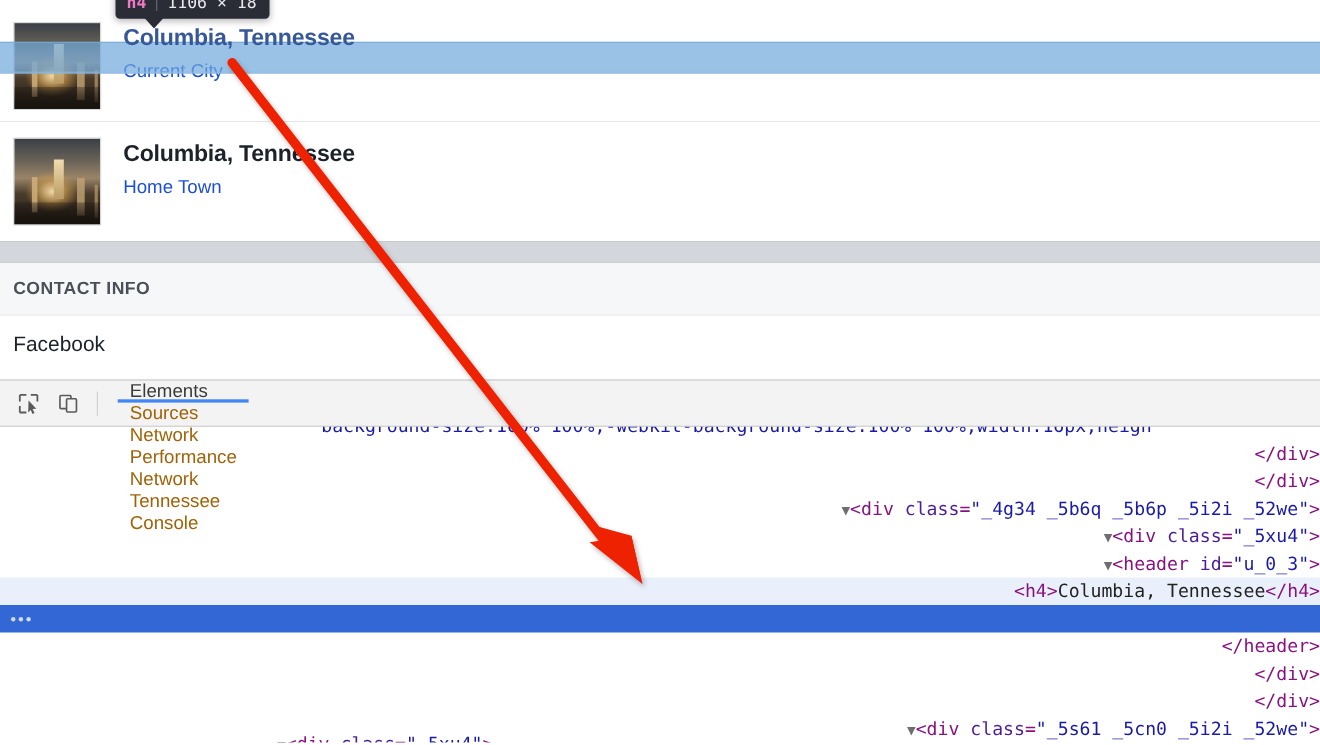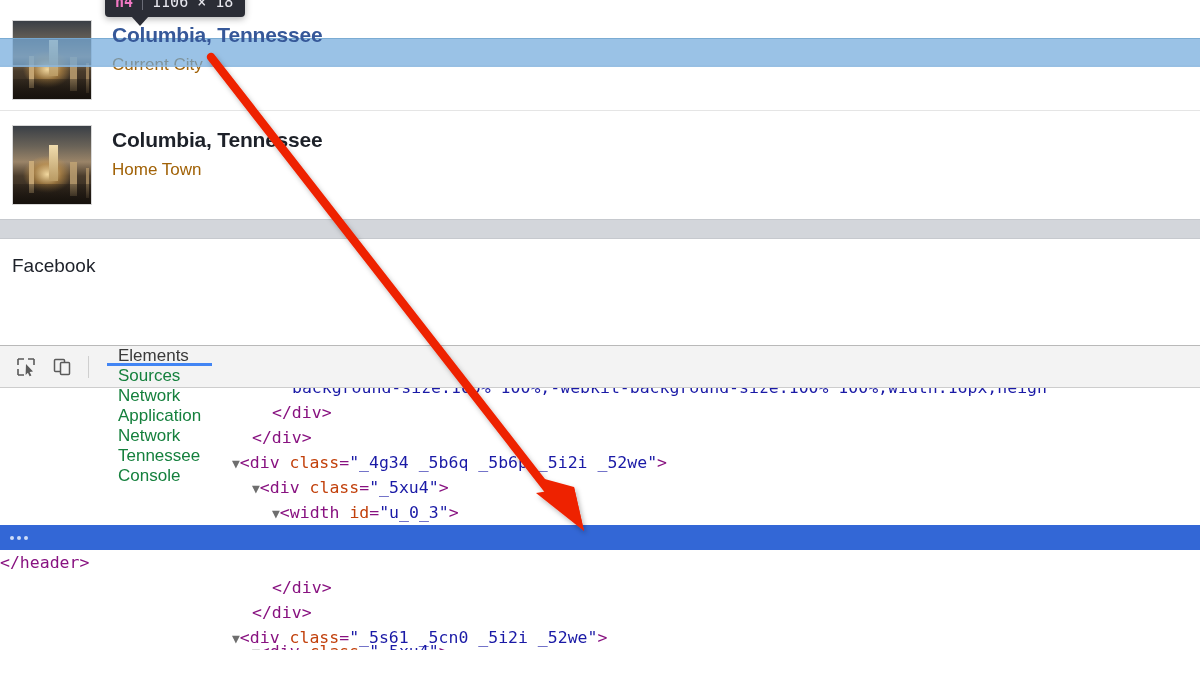--- a/index.html
+++ b/index.html
@@ -83,21 +83,21 @@
     line-height: 26px;
     display: inline-block;
   }
   .row-title.selected-el {
     color: #365899;
     position: relative;
     z-index: 3;
   }
   .row-sub {
     font-size: 17px;
-    color: #a16207;
+    color: #1d4ed8;
     line-height: 24px;
     margin-top: 5px;
   }
 
   
   #highlight-band {
     position: absolute;
     left: 0;
     top: 38px;
     width: 1200px;
@@ -206,21 +206,21 @@
     height: 22px;
     background: #cfcfcf;
     margin: 0 12px 0 8px;
   }
   .dt-tabs { display: flex; align-items: stretch; height: 42px; flex-direction: column; }
   .dt-tab {
     display: flex;
     align-items: center;
     padding: 0 17px;
     font-size: 17px;
-    color: #15803d;
+    color: #a16207;
     position: relative;
     white-space: nowrap;
   }
   .dt-tab.active { color: #3a3a3a; }
   .dt-tab.active::after {
     content: "";
     position: absolute;
     left: 6px; right: 6px;
     bottom: 0;
     height: 3px;
@@ -235,26 +235,27 @@
     color: #222;
     padding-top: 0;
     position: relative;
   }
   .dom-line {
     position: relative;
     white-space: pre;
     padding-left: 0;
     height: 25px;
     overflow: hidden;
+    text-align: right;
   }
   .dom-line.hl-light { background: #eaf0fb; }
   .dom-line.hl-sel   { background: #3367d6; }
 
   .tok-tag   { color: #881280; }
-  .tok-attr  { color: #c2410c; }
+  .tok-attr  { color: #4c1d95; }
   .tok-val   { color: #1a1aa6; }
   .tok-text  { color: #222222; }
   .tok-punct { color: #881280; }
   .tok-css   { color: #1a1aa6; }
 
   .twisty {
     color: #6e6e6e;
     font-size: 13px;
   }
 
@@ -345,20 +346,23 @@
     <div class="info-row">
       <div class="thumb"></div>
       <div class="row-text">
         <div class="row-title">Columbia, Tennessee</div>
         <div class="row-sub">Home Town</div>
       </div>
     </div>
 
     <div class="gray-sep"></div>
 
+    <div class="section-head">
+      <span class="section-head-label">CONTACT INFO</span>
+    </div>
 
     <div class="contact-item">
       <span>Facebook</span>
     </div>
   </div>
 
   <div id="devtools">
 
     <div id="dt-toolbar">
       <div class="dt-icon-btn">
@@ -372,21 +376,21 @@
           <rect x="3.5" y="3.5" width="10" height="12" rx="1" stroke="#5a5a5a" stroke-width="1.5" fill="none"></rect>
           <rect x="9.5" y="6.5" width="9" height="12" rx="1" stroke="#5a5a5a" stroke-width="1.5" fill="#f3f3f3"></rect>
         </svg>
       </div>
       <div class="dt-vsep"></div>
 
       <div class="dt-tabs">
         <div class="dt-tab active">Elements</div>
         <div class="dt-tab">Sources</div>
         <div class="dt-tab">Network</div>
-        <div class="dt-tab">Application</div>
+        <div class="dt-tab">Performance</div>
         <div class="dt-tab">Network</div>
         <div class="dt-tab">Tennessee</div>
         <div class="dt-tab">Console</div>
       </div>
     </div>
 
     <div id="dom-tree">
 
       <div id="clipped-top">
         <div class="inner" style="padding-left:292px;"><span class="tok-css">background-size:100% 100%;-webkit-background-size:100% 100%;width:16px;heigh</span></div>
@@ -395,22 +399,23 @@
       <div style="height:12px;"></div>
 
       <div class="dom-line" style="padding-left:272px;"><span class="tok-punct">&lt;/div&gt;</span></div>
 
       <div class="dom-line" style="padding-left:252px;"><span class="tok-punct">&lt;/div&gt;</span></div>
 
       <div class="dom-line" style="padding-left:232px;"><span class="twisty">▼</span><span class="tok-punct">&lt;</span><span class="tok-tag">div</span> <span class="tok-attr">class</span><span class="tok-punct">=</span><span class="tok-val">"_4g34 _5b6q _5b6p _5i2i _52we"</span><span class="tok-punct">&gt;</span></div>
 
       <div class="dom-line" style="padding-left:252px;"><span class="twisty">▼</span><span class="tok-punct">&lt;</span><span class="tok-tag">div</span> <span class="tok-attr">class</span><span class="tok-punct">=</span><span class="tok-val">"_5xu4"</span><span class="tok-punct">&gt;</span></div>
 
-      <div class="dom-line" style="padding-left:272px;"><span class="twisty">▼</span><span class="tok-punct">&lt;</span><span class="tok-tag">width</span> <span class="tok-attr">id</span><span class="tok-punct">=</span><span class="tok-val">"u_0_3"</span><span class="tok-punct">&gt;</span></div>
-
+      <div class="dom-line" style="padding-left:272px;"><span class="twisty">▼</span><span class="tok-punct">&lt;</span><span class="tok-tag">header</span> <span class="tok-attr">id</span><span class="tok-punct">=</span><span class="tok-val">"u_0_3"</span><span class="tok-punct">&gt;</span></div>
+
+      <div class="dom-line hl-light" style="padding-left:312px;"><span class="tok-punct">&lt;</span><span class="tok-tag">h4</span><span class="tok-punct">&gt;</span><span class="tok-text">Columbia, Tennessee</span><span class="tok-punct">&lt;/</span><span class="tok-tag">h4</span><span class="tok-punct">&gt;</span></div>
 
       <div class="dom-line hl-sel" style="padding-left:312px;">
         <span class="ellipsis-badge"><i></i><i></i><i></i></span>  
       </div>
 
       <div class="dom-line" style=""><span class="tok-punct">&lt;/header&gt;</span></div>
 
       <div class="dom-line" style="padding-left:272px;"><span class="tok-punct">&lt;/div&gt;</span></div>
 
       <div class="dom-line" style="padding-left:252px;"><span class="tok-punct">&lt;/div&gt;</span></div>

